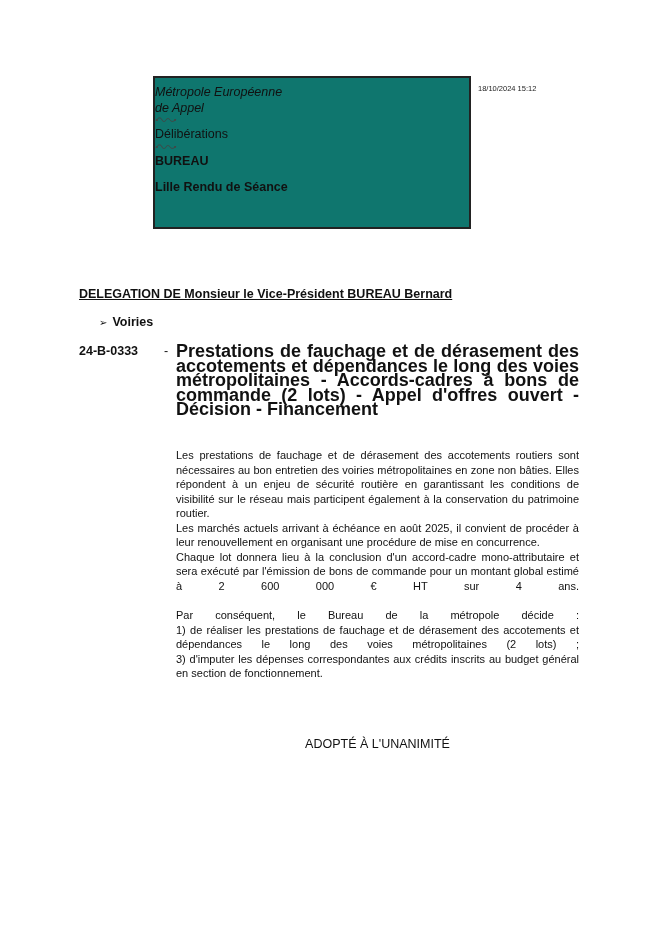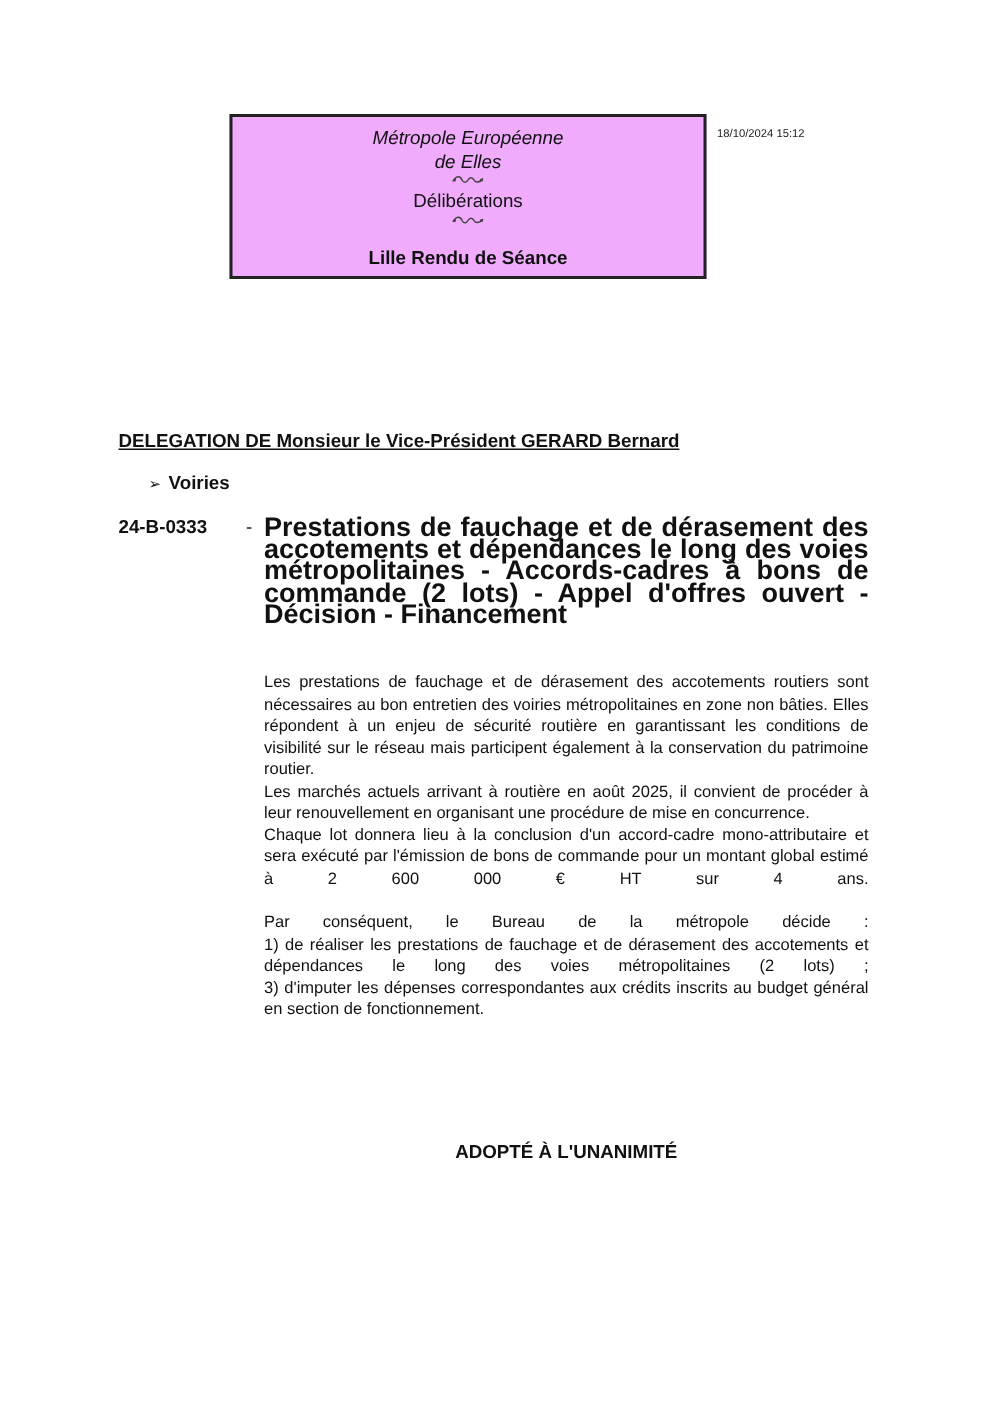--- a/index.html
+++ b/index.html
@@ -13,26 +13,26 @@
       position: relative;
       overflow: hidden;
       font-family: "Liberation Sans", "DejaVu Sans", sans-serif;
       color: #111111;
     }
     .header-box {
       position: absolute;
       left: 153px;
       top: 76px;
       width: 318px;
-      height: 110px;
-      background: #f0abfc;
+      height: 153px;
+      background: #0f766e;
       border: 2px solid #222;
       border-right-width: 2px;
       box-sizing: border-box;
-      text-align: center;
+      text-align: left;
       font-size: 12.5px;
       line-height: 15.5px;
     }
     .header-box .inner {
       padding-top: 7px;
     }
     .header-box .italic { font-style: italic; }
     .header-box .bold { font-weight: bold; }
     .header-box .ornament {
       font-size: 9px;
@@ -110,66 +110,66 @@
     }
     .item-body p.last-left { text-align-last: left; }
     .item-body .spacer { height: 14.5px; }
     .adopted {
       position: absolute;
       left: 176px;
       top: 737px;
       width: 403px;
       text-align: center;
       font-size: 12.5px;
-      font-weight: bold;
-      margin-top: 24px;
+      font-weight: normal;
     }
   </style>
 </head>
 <body>
 
 <div class="header-box">
   <div class="inner">
     <div class="italic">Métropole Européenne</div>
-    <div class="italic">de Elles</div>
+    <div class="italic">de Appel</div>
     <div class="ornament">
       <svg width="22" height="8" viewBox="0 0 22 8">
         <path d="M1 5 C3 1, 6 1, 7 4 C8 6, 10 6, 11 4 C12 2, 14 2, 15 4 C16 6, 19 6, 21 3" fill="none" stroke="#444" stroke-width="1"></path>
         <circle cx="2" cy="4" r="1" fill="#444"></circle>
         <circle cx="20" cy="4" r="1" fill="#444"></circle>
       </svg>
     </div>
     <div>Délibérations</div>
     <div class="ornament">
       <svg width="22" height="8" viewBox="0 0 22 8">
         <path d="M1 5 C3 1, 6 1, 7 4 C8 6, 10 6, 11 4 C12 2, 14 2, 15 4 C16 6, 19 6, 21 3" fill="none" stroke="#444" stroke-width="1"></path>
         <circle cx="2" cy="4" r="1" fill="#444"></circle>
         <circle cx="20" cy="4" r="1" fill="#444"></circle>
       </svg>
     </div>
+    <div class="bold">BUREAU</div>
     <div class="gap"></div>
     <div class="bold">Lille Rendu de Séance</div>
   </div>
 </div>
 
 <div class="timestamp">18/10/2024 15:12</div>
 
-<div class="delegation">DELEGATION DE Monsieur le Vice-Président GERARD Bernard</div>
+<div class="delegation">DELEGATION DE Monsieur le Vice-Président BUREAU Bernard</div>
 
 <div class="section">
   <span class="arrow">➢</span><span>Voiries</span>
 </div>
 
 <div class="item-code">24-B-0333</div>
 <div class="item-dash">-</div>
 <div class="item-title">Prestations de fauchage et de dérasement des accotements et dépendances le long des voies métropolitaines - Accords-cadres à bons de commande (2 lots) - Appel d'offres ouvert - Décision - Financement</div>
 
 <div class="item-body">
   <p>Les prestations de fauchage et de dérasement des accotements routiers sont nécessaires au bon entretien des voiries métropolitaines en zone non bâties. Elles répondent à un enjeu de sécurité routière en garantissant les conditions de visibilité sur le réseau mais participent également à la conservation du patrimoine routier.</p>
-  <p class="last-left">Les marchés actuels arrivant à routière en août 2025, il convient de procéder à leur renouvellement en organisant une procédure de mise en concurrence.</p>
+  <p class="last-left">Les marchés actuels arrivant à échéance en août 2025, il convient de procéder à leur renouvellement en organisant une procédure de mise en concurrence.</p>
   <p>Chaque lot donnera lieu à la conclusion d'un accord-cadre mono-attributaire et sera exécuté par l'émission de bons de commande pour un montant global estimé à 2 600 000 € HT sur 4 ans.</p>
   <div class="spacer"></div>
   <p>Par conséquent, le Bureau de la métropole décide :</p>
   <p>1) de réaliser les prestations de fauchage et de dérasement des accotements et dépendances le long des voies métropolitaines (2 lots) ;</p>
   <p class="last-left">3) d'imputer les dépenses correspondantes aux crédits inscrits au budget général en section de fonctionnement.</p>
 </div>
 
 <div class="adopted">ADOPTÉ À L'UNANIMITÉ</div>
 
 </body></html>

